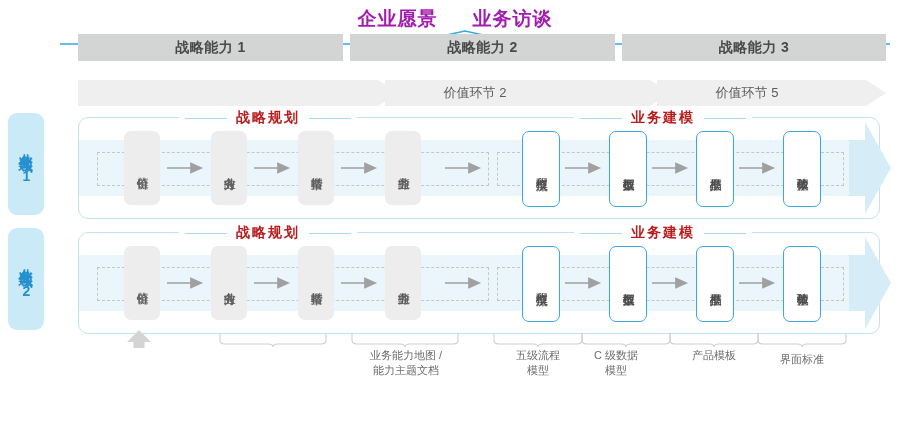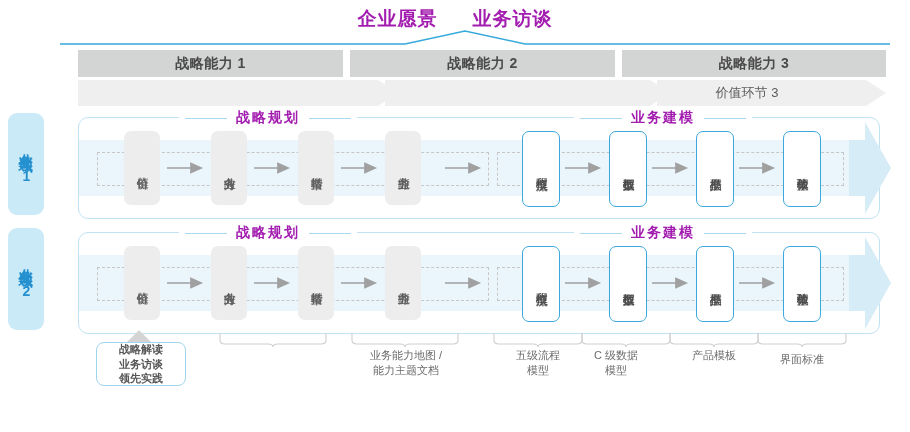--- a/index.html
+++ b/index.html
@@ -16,21 +16,21 @@
     display:inline-block;color:#a21caf;font-size:19px;font-weight:bold;
     letter-spacing:1px;vertical-align:top;
   }
   .tt-gap{width:26px;display:inline-block;}
 
   
   .rule-svg{position:absolute;left:60px;top:30px;}
 
   
   .cap-bar{
-    position:absolute;top:50px;height:27px;background:#d3d4d4;
+    position:absolute;top:34px;height:27px;background:#d3d4d4;
     display:flex;align-items:center;justify-content:center;
     font-size:14px;font-weight:bold;color:#4a4a4a;letter-spacing:.5px;
   }
   
   .vl-strip{position:absolute;left:78px;top:80px;}
   .vl-label{
     position:absolute;top:80px;height:25px;display:flex;align-items:center;
     justify-content:center;font-size:13px;color:#5c5c5c;
   }
 
@@ -52,21 +52,21 @@
   }
   .band{
     position:absolute;left:0;height:56px;background:#eaf6fc;
   }
   .band-arrow{position:absolute;}
 
   .grp-label{
     position:absolute;display:flex;align-items:center;gap:9px;
     background:#ffffff;padding:0 6px;
   }
-  .grp-label b{font-size:14px;font-weight:bold;color:#a21caf;letter-spacing:2px;font-family:Liberation Serif, serif;}
+  .grp-label b{font-size:14px;font-weight:bold;color:#b91c1c;letter-spacing:2px;font-family:Liberation Serif, serif;}
   .grp-line{display:block;width:42px;height:1px;background:#a9d9ef;}
 
   .dashedbox{
     position:absolute;border:1px dashed #c6c6c6;background:transparent;
   }
 
   .node{
     position:absolute;width:36px;height:74px;border-radius:7px;
     display:flex;align-items:center;justify-content:center;
     font-size:12px;line-height:1.12;letter-spacing:0;
@@ -125,22 +125,25 @@
   </div>
   <div class="cap-bar" style="left:622px;width:264px;">
     <span>战略能力 3</span>
   </div>
 
   <svg class="vl-strip" width="808" height="26">
     <path d="M0,0 L300,0 L320,13 L300,26 L0,26 Z" fill="#efefef"></path>
     <path d="M307,0 L572,0 L592,13 L572,26 L307,26 Z" fill="#efefef"></path>
     <path d="M579,0 L788,0 L808,13 L788,26 L579,26 Z" fill="#efefef"></path>
   </svg>
+  <div class="vl-label" style="left:350px;width:250px;">
+    <span>价值环节 2</span>
+  </div>
   <div class="vl-label" style="left:622px;width:250px;">
-    <span>价值环节 3</span>
+    <span>价值环节 5</span>
   </div>
 
   <div class="domain-tab" style="top:113px;height:102px;">
     <span class="vtxt">业务领域 1</span>
   </div>
   <div class="domain-tab" style="top:228px;height:102px;">
     <span class="vtxt">业务领域 2</span>
   </div>
 
   <div class="row-box" style="top:117px;">
@@ -296,25 +299,20 @@
     <path d="M2,0 L2,7 Q2,11 7,11 L41,11 Q46,11 46,14 Q46,11 51,11 L85,11 Q90,11 90,7 L90,0" fill="none" stroke="#cfcfcf" stroke-width="1.1"></path>
   </svg>
   <svg class="brace" style="left:668px;top:333px;" width="92" height="14">
     <path d="M2,0 L2,7 Q2,11 7,11 L41,11 Q46,11 46,14 Q46,11 51,11 L85,11 Q90,11 90,7 L90,0" fill="none" stroke="#cfcfcf" stroke-width="1.1"></path>
   </svg>
   <svg class="brace" style="left:756px;top:333px;" width="92" height="14">
     <path d="M2,0 L2,7 Q2,11 7,11 L41,11 Q46,11 46,14 Q46,11 51,11 L85,11 Q90,11 90,7 L90,0" fill="none" stroke="#cfcfcf" stroke-width="1.1"></path>
   </svg>
 
 
-  <div class="tool-chip" style="left:96px;top:342px;width:88px;height:42px;">
-    <span style="white-space:pre-line;">战略解读
-业务访谈
-领先实践</span>
-  </div>
 
   <div class="tool-text" style="left:348px;top:348px;width:116px;">
     <span style="white-space:pre-line;">业务能力地图 /
 能力主题文档</span>
   </div>
   <div class="tool-text" style="left:490px;top:348px;width:96px;">
     <span style="white-space:pre-line;">五级流程
 模型</span>
   </div>
   <div class="tool-text" style="left:568px;top:348px;width:96px;">

